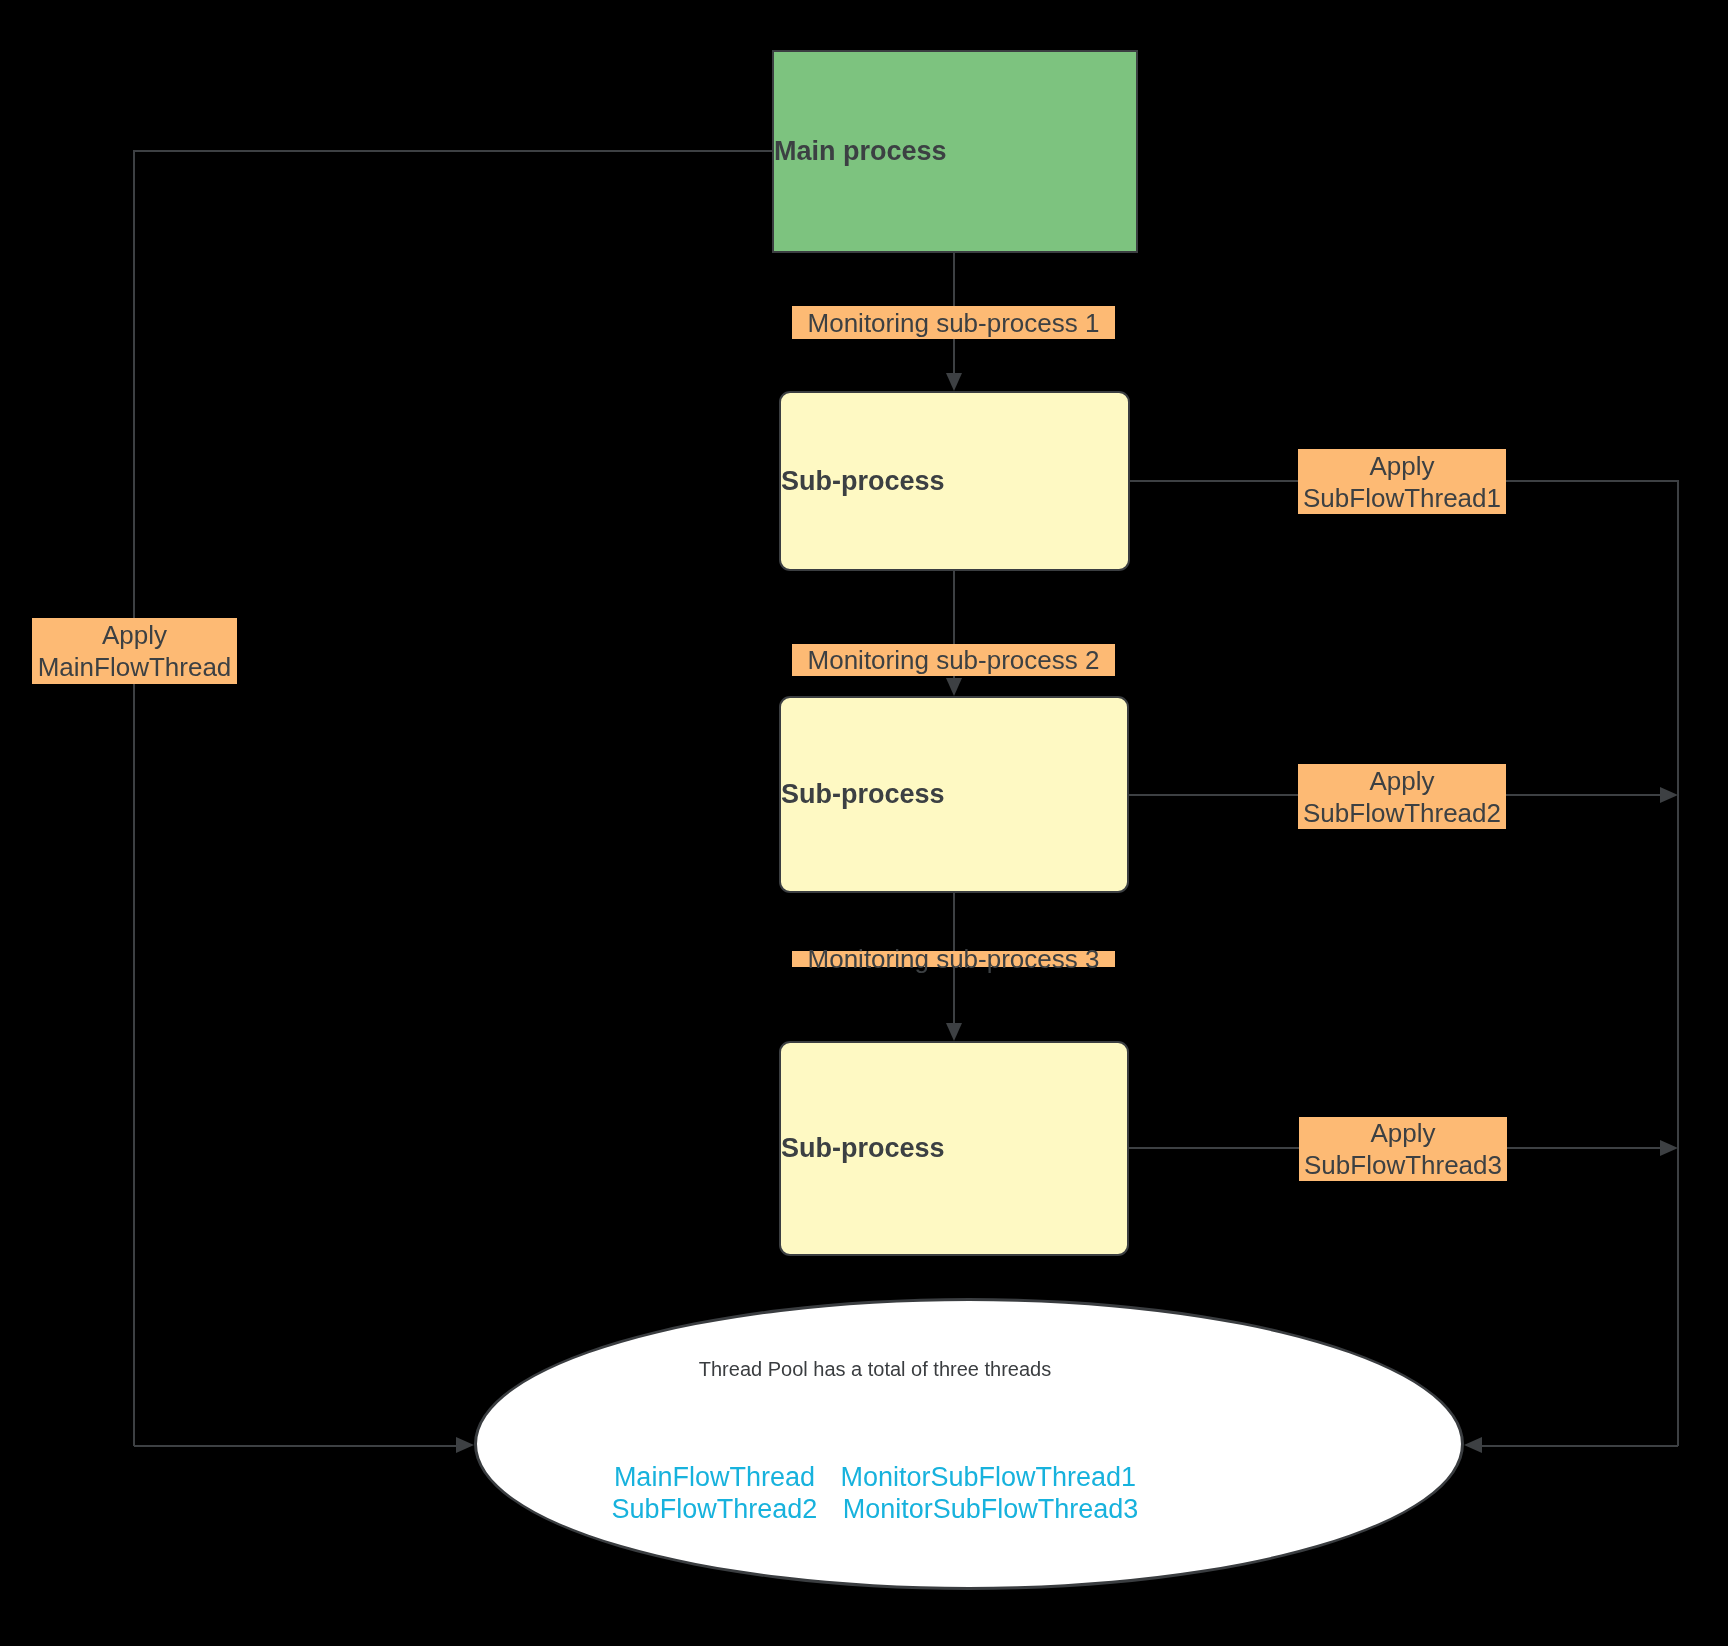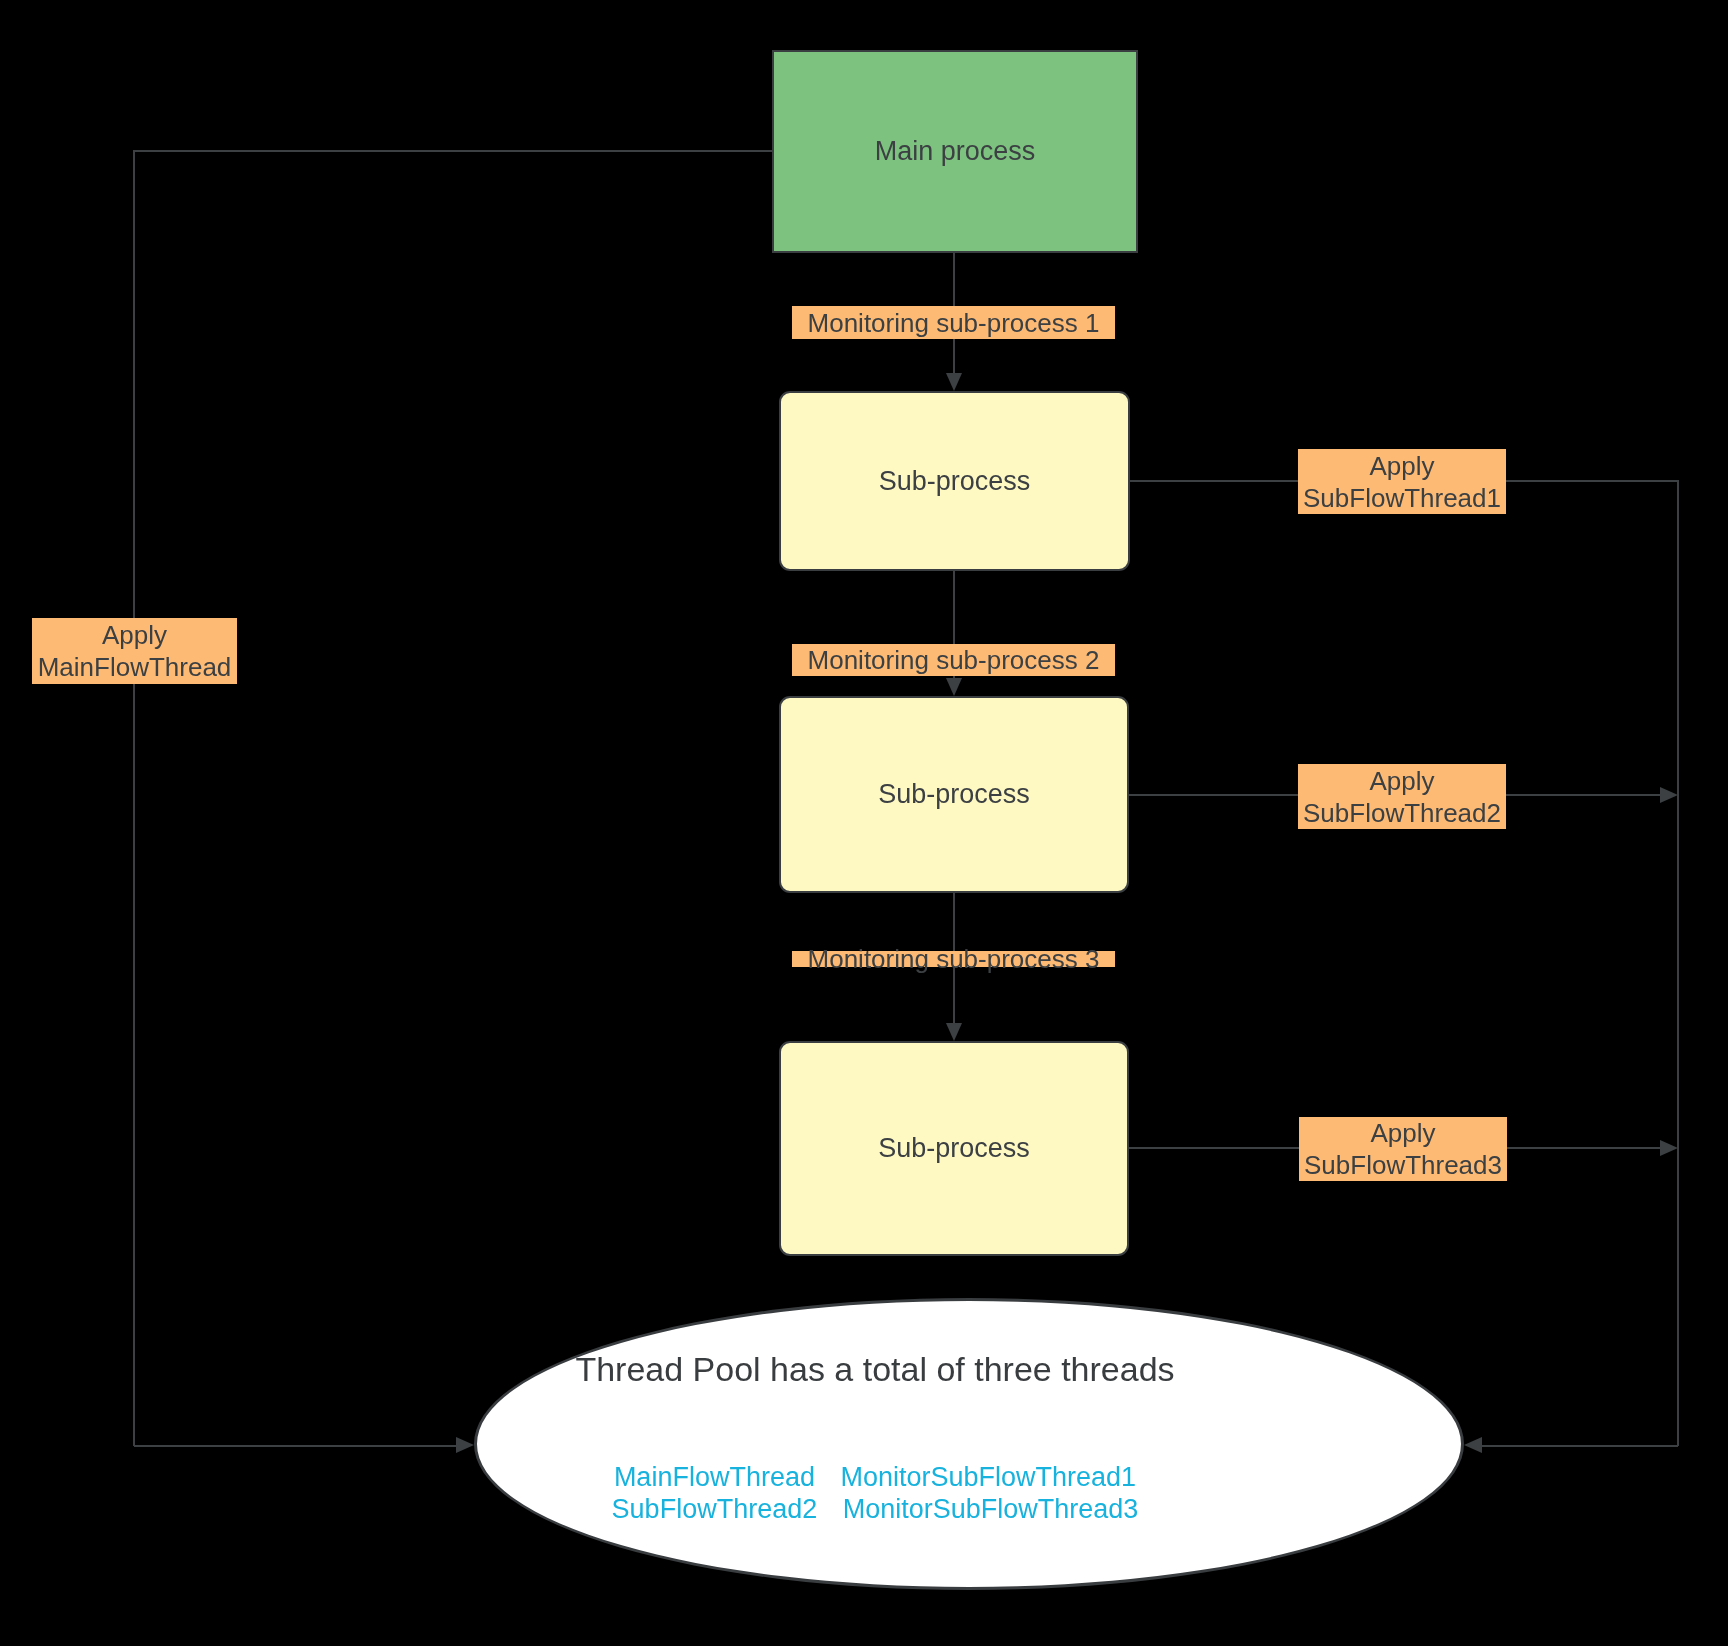--- a/index.html
+++ b/index.html
@@ -2,22 +2,22 @@
 <html><head>
 <meta charset="utf-8">
 <style>
   html,body{margin:0;padding:0;background:#000;}
   #stage{
     position:relative;width:1728px;height:1646px;background:#000000;overflow:hidden;
     font-family:"Liberation Sans", sans-serif;
   }
   
   .node{
-    position:absolute;display:flex;align-items:center;justify-content:center;
-    border:2px solid #3b3e41;color:#3c4043;font-size:27px;box-sizing:border-box;
+    position:absolute;display:flex;align-items:center;justify-content:flex-start;
+    border:2px solid #3b3e41;color:#3c4043;font-size:27px;box-sizing:border-box;font-weight:bold;
   }
   .node.green{background:#7dc37f;}
   .node.purple{background:#fef9c3;border-radius:11px;}
   #main-node{left:772px;top:50px;width:366px;height:203px;}
   #sub-node-1{left:779px;top:391px;width:351px;height:180px;}
   #sub-node-2{left:779px;top:696px;width:350px;height:197px;}
   #sub-node-3{left:779px;top:1041px;width:350px;height:215px;}
   
   .hline,.vline{position:absolute;background:#3d4043;}
   .hline{height:2px;}
@@ -58,21 +58,21 @@
   #label-apply-sub1{left:1298px;top:449px;width:208px;height:65px;}
   #label-apply-sub2{left:1298px;top:764px;width:208px;height:65px;}
   #label-apply-sub3{left:1299px;top:1117px;width:208px;height:64px;}
   
   #thread-pool{
     position:absolute;left:474px;top:1298px;width:990px;height:292px;
     background:#ffffff;border:3px solid #3a3d40;border-radius:50%;box-sizing:border-box;
   }
   #pool-title{
     position:absolute;left:475px;top:1354px;width:800px;text-align:center;
-    color:#3a3d40;font-size:34px;line-height:30px;z-index:6;
+    color:#3a3d40;font-size:20px;line-height:30px;z-index:6;
   }
   #pool-rows{
     position:absolute;left:475px;top:1419px;width:800px;z-index:6;
     font-size:27px;line-height:32px;text-align:center;white-space:nowrap;margin-top:42px;
   }
   .thread-row{color:#17b2dd;}
   .thread-row.waiting{color:#fe0505;}
   .thread-row .tleft{margin-right:18px;}
 </style>
 </head>

